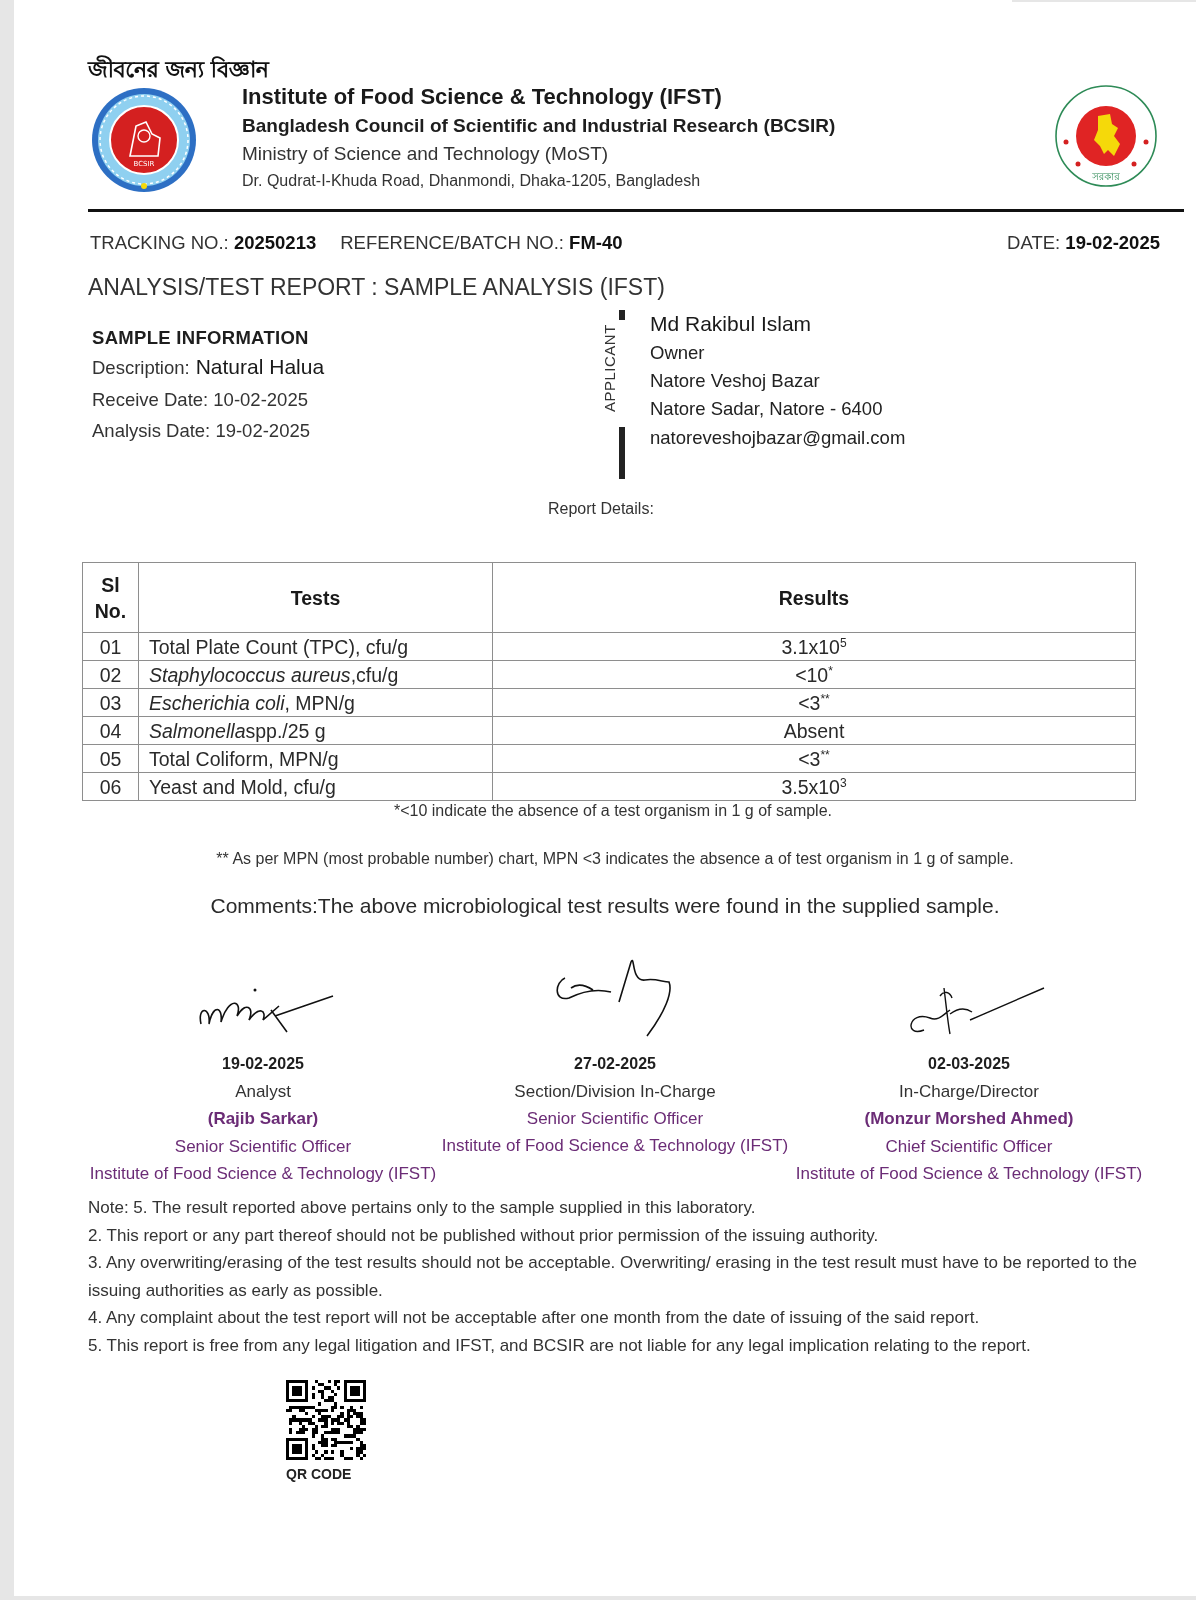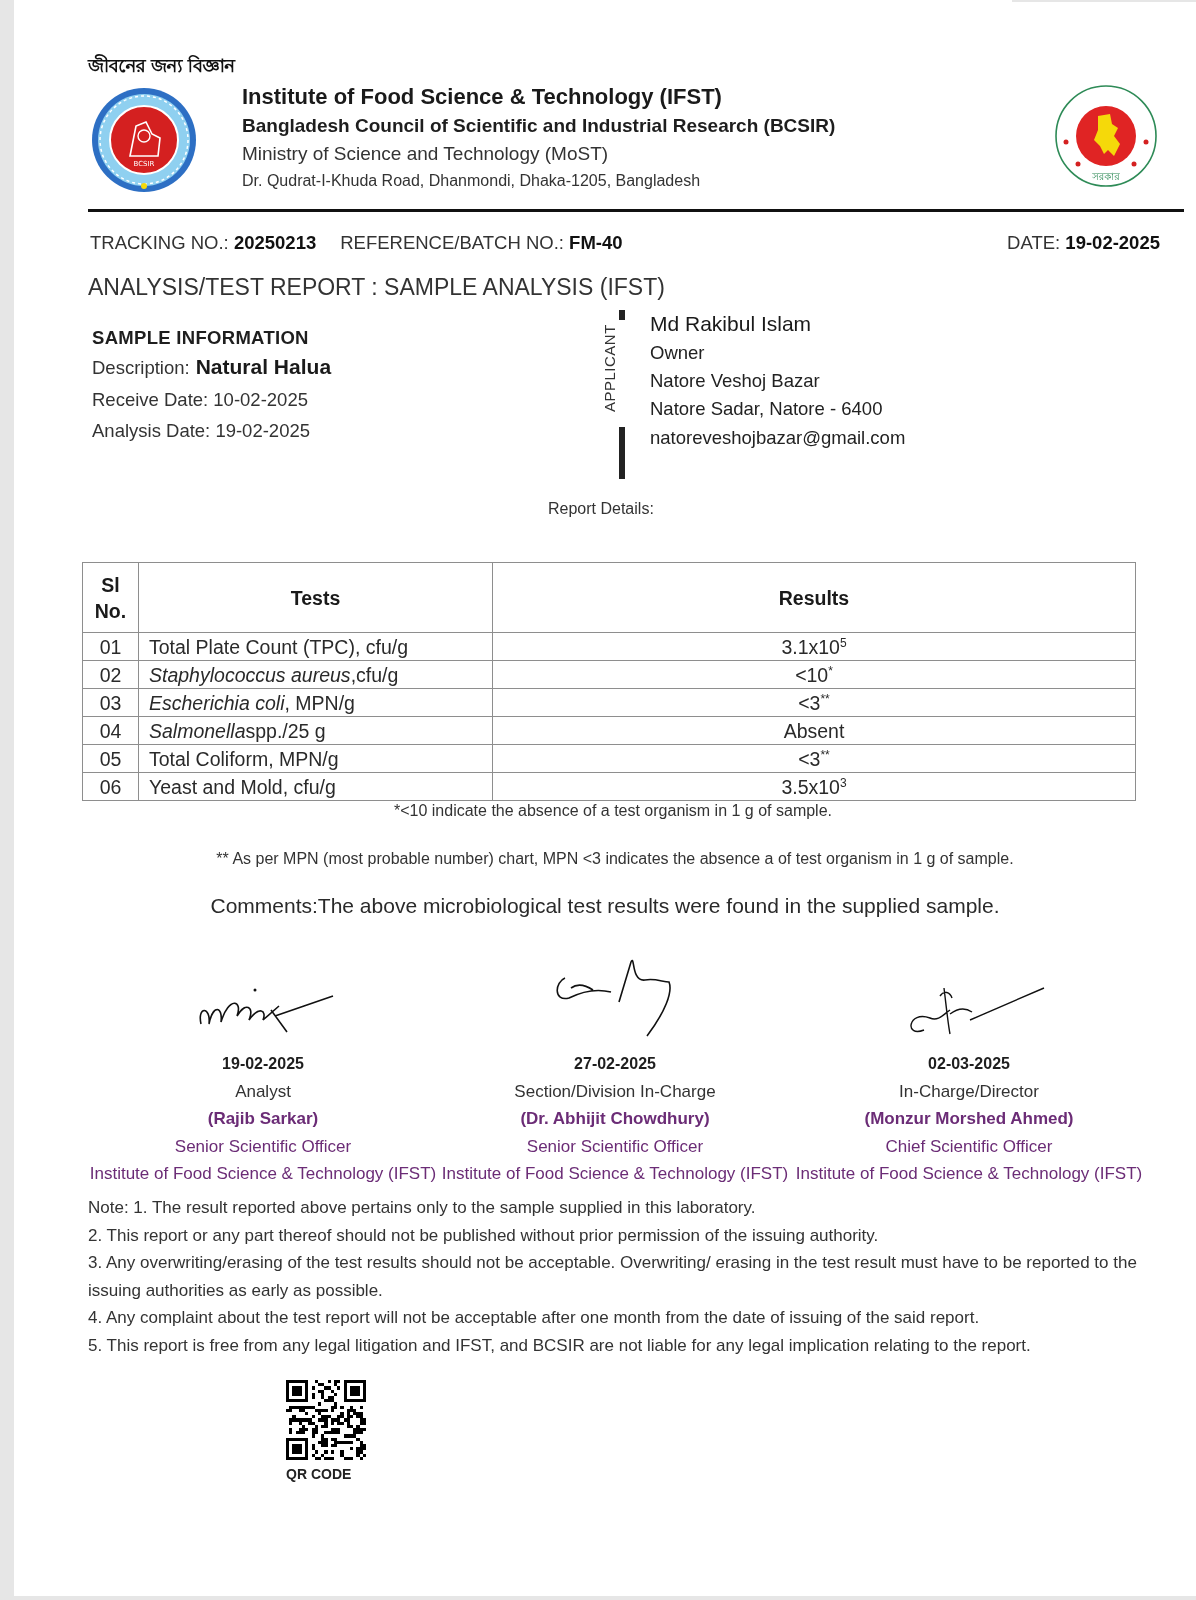--- a/index.html
+++ b/index.html
@@ -2,40 +2,40 @@
 <html><head>
   <meta charset="utf-8">
   <style>
     * { box-sizing: border-box; margin: 0; padding: 0; }
     html, body { width: 1196px; height: 1600px; background: #e6e6e6; overflow: hidden; }
     body { font-family: "Liberation Sans", "DejaVu Sans", sans-serif; color: #2a2a2a; position: relative; }
     .page { position: absolute; left: 14px; top: 0; width: 1182px; height: 1596px; background: #ffffff; }
     .topstrip { position: absolute; right: 0; top: 0; width: 184px; height: 2px; background: #e6e6e6; }
 
     .abs { position: absolute; }
-    .bangla-motto { left: 74px; top: 52px; font-size: 18px; font-weight: bold; color: #111; font-family: "DejaVu Sans", sans-serif; letter-spacing: -0.5px; }
+    .bangla-motto { left: 74px; top: 52px; font-size: 22px; font-weight: bold; color: #111; font-family: "DejaVu Sans", sans-serif; letter-spacing: -0.5px; }
     .logo-left { left: 76px; top: 86px; width: 108px; height: 108px; }
     .logo-right { left: 1040px; top: 84px; width: 104px; height: 104px; }
 
     .org-title { left: 228px; top: 84px; font-size: 22px; font-weight: bold; color: #1a1a1a; }
     .org-council { left: 228px; top: 115px; font-size: 19px; font-weight: bold; color: #1e1e1e; }
     .org-ministry { left: 228px; top: 143px; font-size: 19px; color: #333; }
     .org-address { left: 228px; top: 172px; font-size: 16px; color: #333; text-align: right; }
     .header-rule { left: 74px; top: 209px; width: 1096px; height: 3px; background: #111; }
 
     .meta-line { left: 76px; top: 232px; font-size: 18.5px; color: #333; }
     .meta-line b { color: #111; }
     .meta-line .gap { display: inline-block; width: 24px; }
     .date-line { right: 36px; top: 232px; font-size: 18.5px; color: #333; }
     .date-line b { color: #111; }
     .report-type { left: 74px; top: 274px; font-size: 23px; color: #333; }
 
     .sample-head { left: 78px; top: 327px; font-size: 18.5px; font-weight: bold; color: #1e1e1e; letter-spacing: 0.3px; }
     .sample-desc { left: 78px; top: 355px; font-size: 18.5px; color: #333; }
-    .sample-desc .val { font-size: 21px; color: #1a1a1a; margin-left: 6px; font-weight: bold; }
+    .sample-desc .val { font-size: 21px; color: #1a1a1a; margin-left: 6px; }
     .sample-recv { left: 78px; top: 389px; font-size: 18.5px; color: #333; }
     .sample-anal { left: 78px; top: 420px; font-size: 18.5px; color: #333; }
 
     .app-bar-top { left: 605px; top: 310px; width: 6px; height: 10px; background: #222; }
     .app-bar-bot { left: 605px; top: 427px; width: 6px; height: 52px; background: #222; }
     .app-label { left: 587px; top: 412px; font-size: 15px; color: #333; transform: rotate(-90deg); transform-origin: left top; letter-spacing: 0.5px; }
     .app-name { left: 636px; top: 312px; font-size: 21px; color: #1a1a1a; }
     .app-line { left: 636px; font-size: 18.5px; color: #222; }
 
     .report-details { left: 534px; top: 500px; font-size: 16px; color: #333; }
@@ -195,40 +195,39 @@
   </div>
 
   <div class="abs sig-col" style="left:416px; top:960px;">
     <div class="sig">
       <svg width="160" height="90" viewBox="0 0 160 90" style="top:-8px">
         <path d="M30 26 C20 30, 18 50, 34 46 C46 40, 60 36, 76 40 M36 36 C44 30, 52 34, 58 38 M84 50 L96 10 C100 2, 96 30, 110 28 C120 26, 128 30, 134 30 C138 40, 130 60, 112 84" fill="none" stroke="#111" stroke-width="1.6"></path>
       </svg>
     </div>
     <div class="sig-date">27-02-2025</div>
     <div class="sig-role">Section/Division In-Charge</div>
-    <div class="sig-name">(Dr. Abhijit Chowdhury)</div>
     <div class="sig-desig">Senior Scientific Officer</div>
     <div class="sig-inst">Institute of Food Science &amp; Technology (IFST)</div>
   </div>
 
   <div class="abs sig-col" style="left:770px; top:960px;">
     <div class="sig">
       <svg width="170" height="70" viewBox="0 0 170 70" style="top:14px">
         <path d="M40 56 C20 64, 24 36, 46 44 C54 48, 60 40, 66 36 M60 14 C62 30, 64 50, 66 60 M56 22 C60 16, 66 18, 68 24 M66 40 C74 34, 82 34, 88 38 M86 46 L160 14" fill="none" stroke="#111" stroke-width="1.4"></path>
       </svg>
     </div>
     <div class="sig-date">02-03-2025</div>
     <div class="sig-role">In-Charge/Director</div>
     <div class="sig-name">(Monzur Morshed Ahmed)</div>
     <div class="sig-desig">Chief Scientific Officer</div>
     <div class="sig-inst">Institute of Food Science &amp; Technology (IFST)</div>
   </div>
 
   <div class="abs notes">
-    <p>Note: 1. The result reported above pertains only to the sample supplied in this laboratory.</p>
+    <p>Note: 5. The result reported above pertains only to the sample supplied in this laboratory.</p>
     <p>2. This report or any part thereof should not be published without prior permission of the issuing authority.</p>
     <p>3. Any overwriting/erasing of the test results should not be acceptable. Overwriting/ erasing in the test result must have to be reported to the issuing authorities as early as possible.</p>
     <p>4. Any complaint about the test report will not be acceptable after one month from the date of issuing of the said report.</p>
     <p>5. This report is free from any legal litigation and IFST, and BCSIR are not liable for any legal implication relating to the report.</p>
   </div>
 
   <svg class="abs qr" viewBox="0 0 25 25" shape-rendering="crispEdges" id="qr-svg">
     <rect width="25" height="25" fill="#fff"></rect>
   <rect x="9" y="0" width="1" height="1" fill="#000"></rect>
       <rect x="13" y="0" width="1" height="1" fill="#000"></rect>

